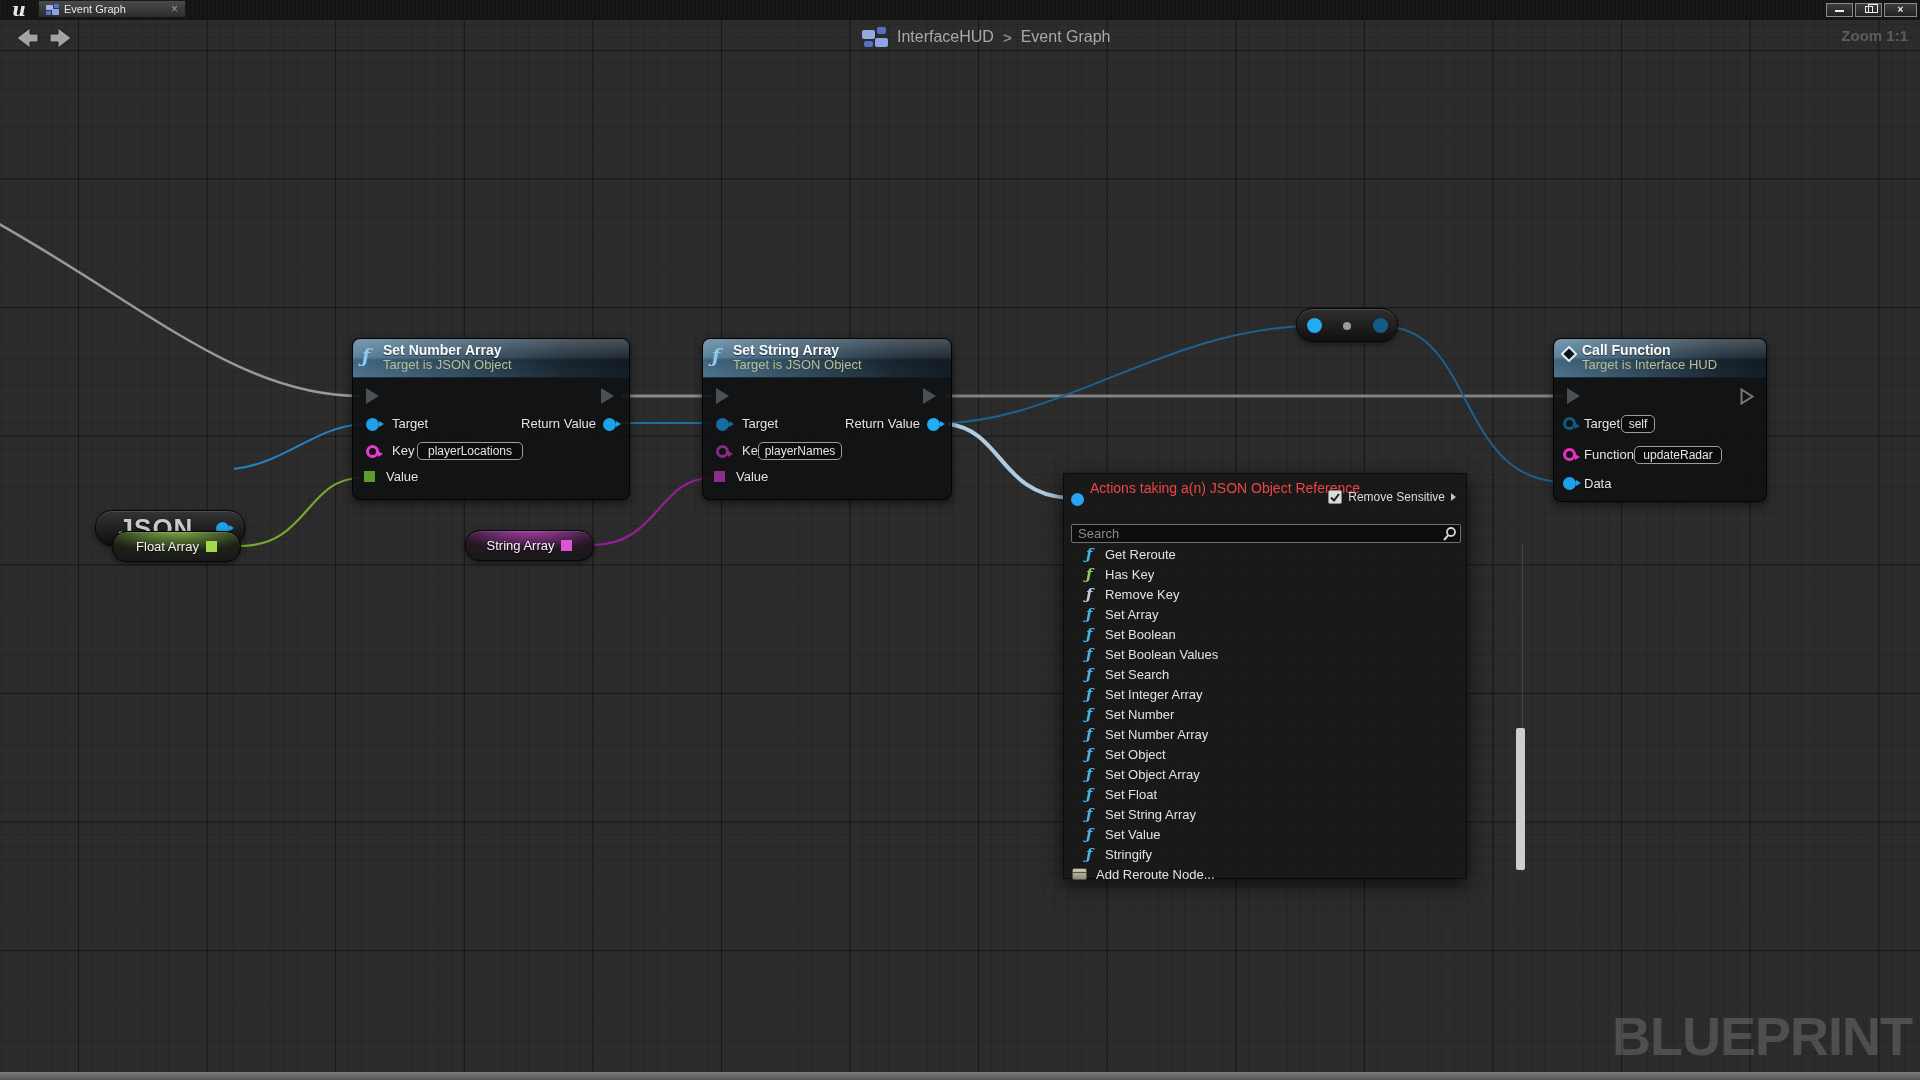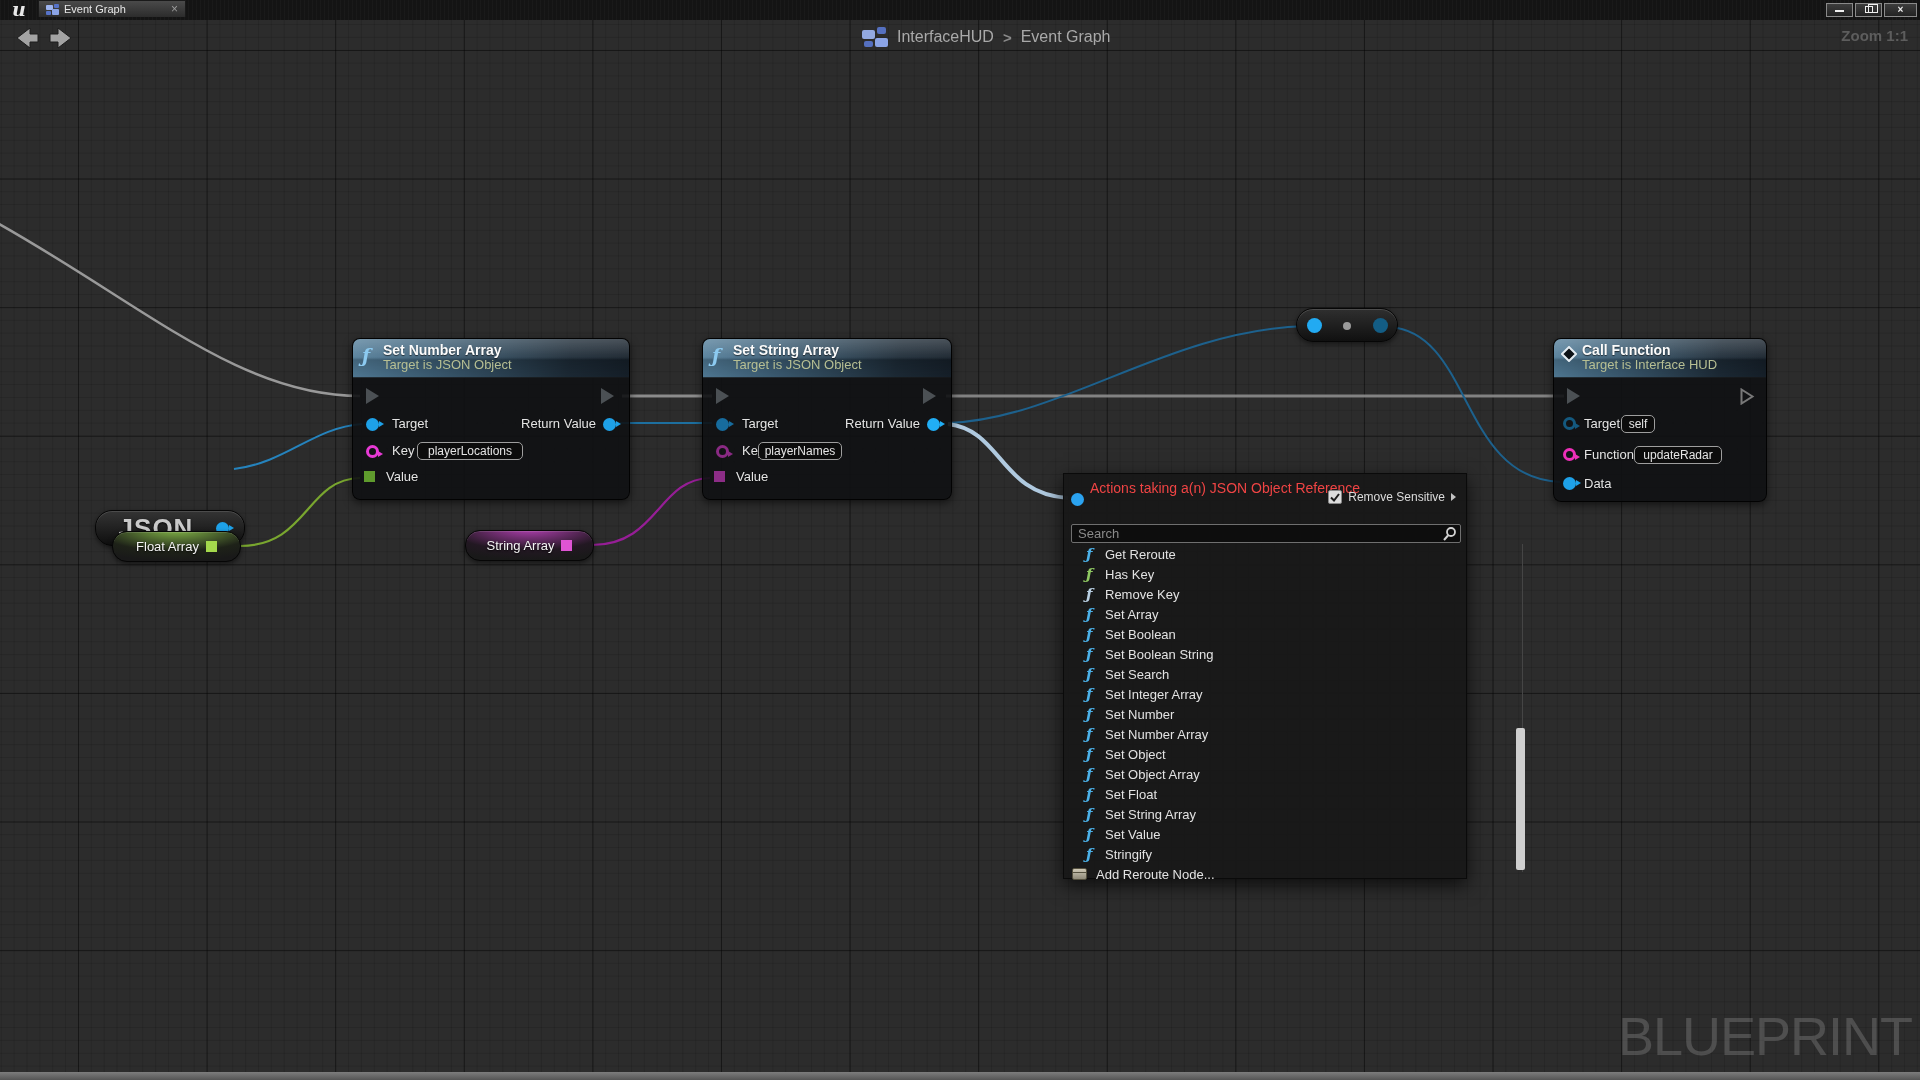--- a/index.html
+++ b/index.html
@@ -36,21 +36,21 @@
     background-image:
       linear-gradient(rgba(0,0,0,.42) 1px, transparent 1px),
       linear-gradient(90deg, rgba(0,0,0,.42) 1px, transparent 1px),
       linear-gradient(rgba(0,0,0,.12) 1px, transparent 1px),
       linear-gradient(90deg, rgba(0,0,0,.12) 1px, transparent 1px);
     background-size:128.6px 128.6px,128.6px 128.6px,12.86px 12.86px,12.86px 12.86px;
     background-position:78px 30px,78px 30px,0.8px 4px,0.8px 4px; }
   #bottom-strip { position:absolute; left:0; top:1072px; width:1920px; height:8px;
     background:linear-gradient(180deg,#7d7d7d,#555); z-index:11; }
 
-  #watermark { position:absolute; right:8px; top:985px; font-size:54px; font-weight:400;
+  #watermark { position:absolute; right:8px; top:985px; font-size:54px; font-weight:700;
     letter-spacing:-1px; color:rgba(255,255,255,.17); z-index:1; }
 
   
   .navarrow { position:absolute; top:26px; z-index:5; }
   #breadcrumb { position:absolute; left:862px; top:25px; height:24px; display:flex; align-items:center; gap:9px; z-index:5; }
   .crumb-icon { position:relative; width:26px; height:20px; }
   .crumb-icon i { position:absolute; border-radius:2px; }
   .crumb-icon .a { left:0; top:3px; width:13px; height:9px; background:#93a9e0; }
   .crumb-icon .b { left:15px; top:0; width:9px; height:7px; background:#5570c0; }
   .crumb-icon .c { left:2px; top:14px; width:9px; height:6px; background:#5570c0; }
@@ -344,21 +344,21 @@
     <div class="menu-item">
         <span class="f-icon" style="color: rgb(76, 177, 232);">ƒ</span>
         <span class="mi-label">Set Array</span>
       </div>
     <div class="menu-item">
         <span class="f-icon" style="color: rgb(76, 177, 232);">ƒ</span>
         <span class="mi-label">Set Boolean</span>
       </div>
     <div class="menu-item">
         <span class="f-icon" style="color: rgb(76, 177, 232);">ƒ</span>
-        <span class="mi-label">Set Boolean String</span>
+        <span class="mi-label">Set Boolean Values</span>
       </div>
     <div class="menu-item">
         <span class="f-icon" style="color: rgb(76, 177, 232);">ƒ</span>
         <span class="mi-label">Set Search</span>
       </div>
     <div class="menu-item">
         <span class="f-icon" style="color: rgb(76, 177, 232);">ƒ</span>
         <span class="mi-label">Set Integer Array</span>
       </div>
     <div class="menu-item">

